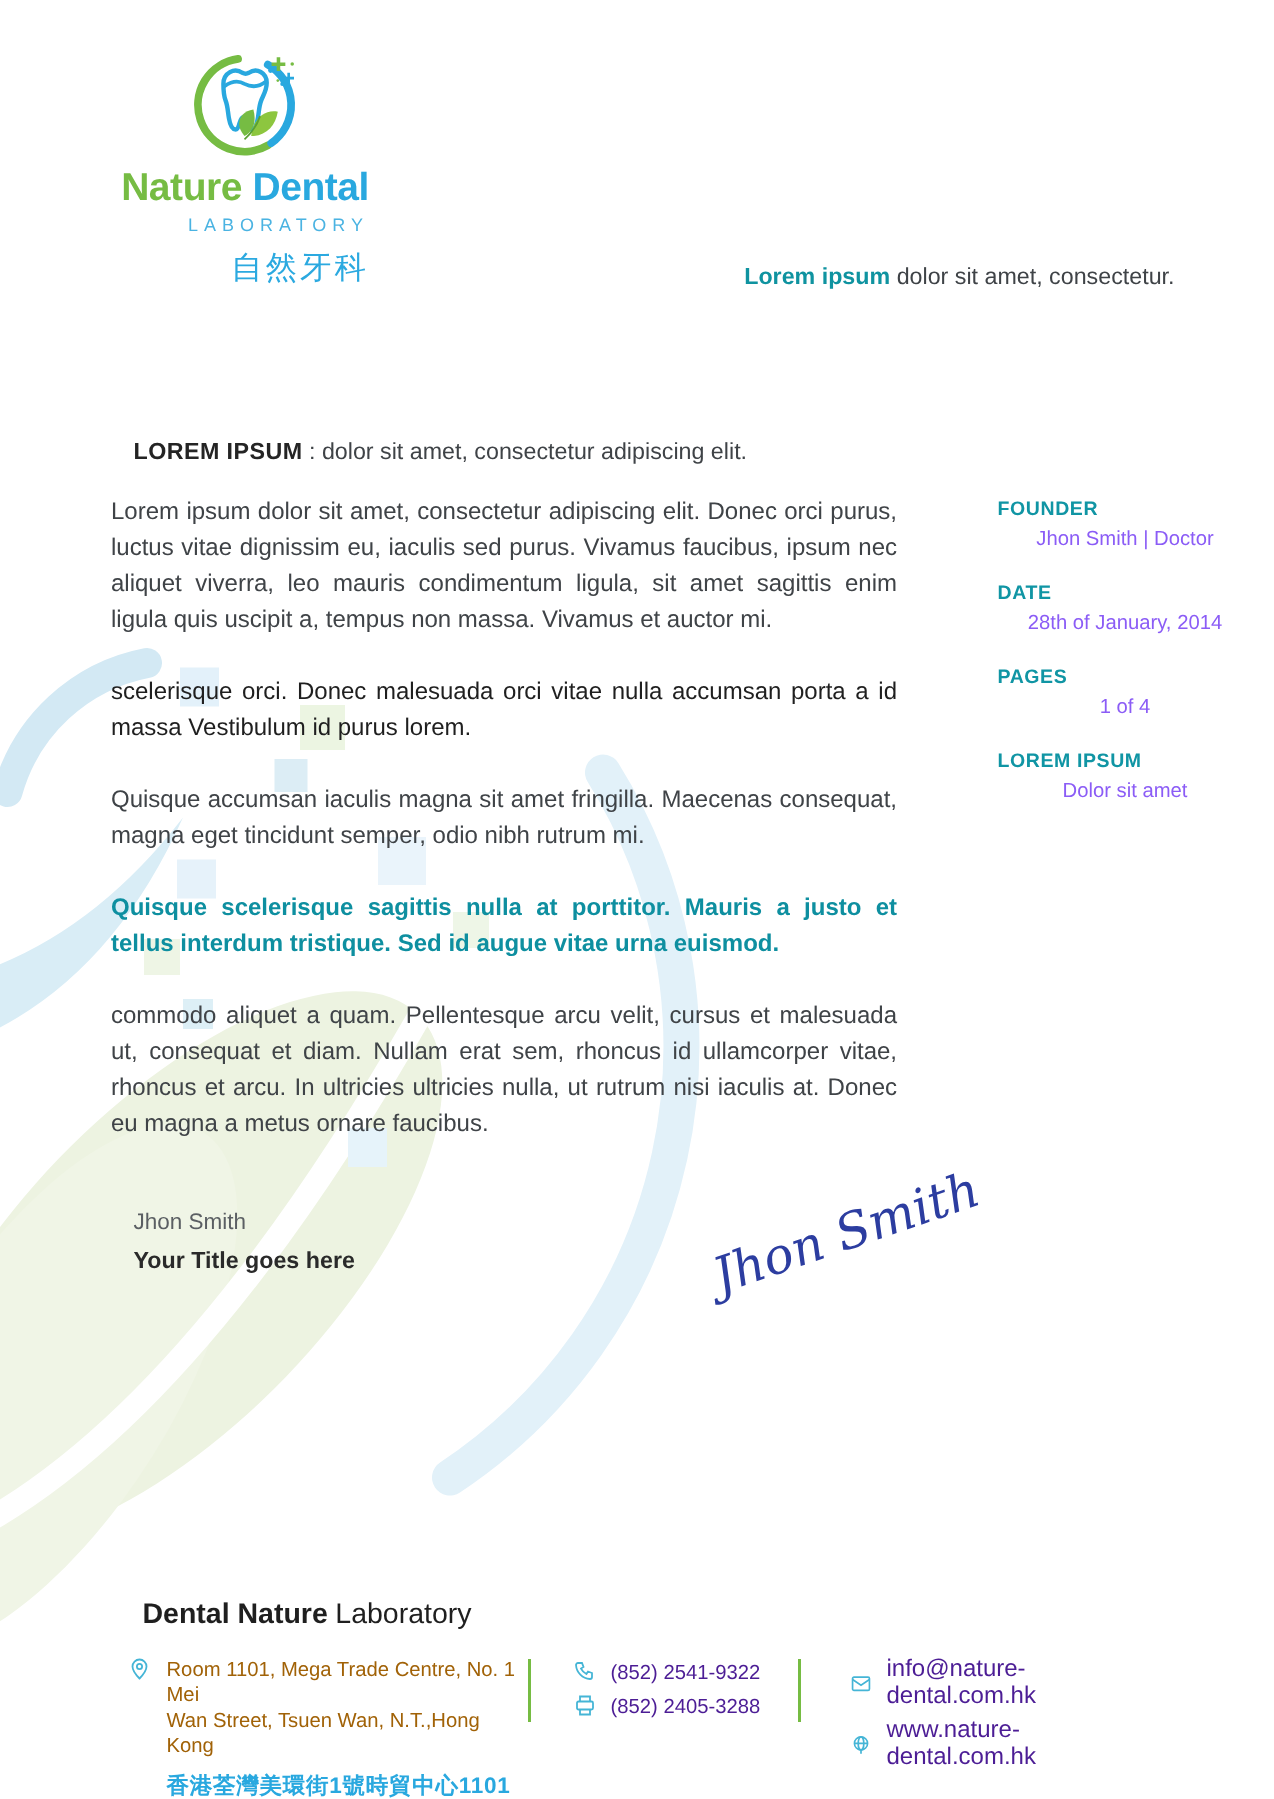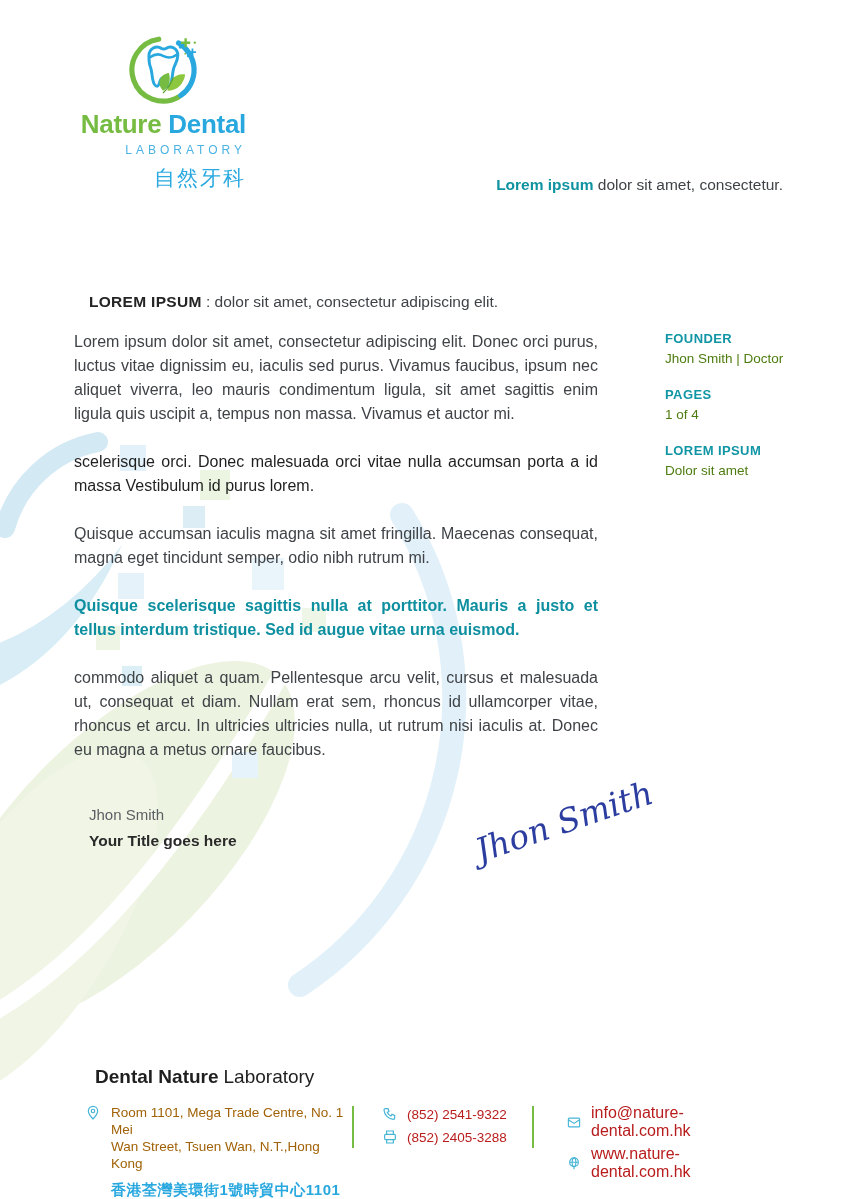--- a/index.html
+++ b/index.html
@@ -30,21 +30,21 @@
   .body-col { position:absolute; left:74px; top:330px; width:524px;
               font-size:16px; line-height:24px; color:#3f4347; text-align:justify; }
   .body-col p { margin:0 0 24px 0; }
   .body-col p.strong { font-weight:normal; color:#1f1f1f; }
   .body-col p.teal   { font-weight:bold; color:#0e8fa0; }
 
   
   .sidebar { position:absolute; left:665px; top:331px; width:170px; }
   .meta-block { margin-bottom:21px; }
   .meta-label { color:#1095a4; font-weight:bold; font-size:13px; letter-spacing:.4px; margin-bottom:5px; }
-  .meta-value { color:#4d7c0f; font-size:13.5px; }
+  .meta-value { color:#8b5cf6; font-size:13.5px;text-align:center; }
 
   
   .sig-block { position:absolute; left:89px; top:806px; }
   .sig-name  { color:#5b5f63; font-size:15px; margin:0 0 9px 0; }
   .sig-title { color:#2a2a2a; font-weight:bold; font-size:15.5px; margin:0; }
   .handwritten {
     position:absolute; left:444px; top:802px; width:240px; text-align:center;
     transform:rotate(-19deg); transform-origin:center;
     font-family:"DejaVu Serif", serif; font-style:italic;
     font-size:33px; color:#2c3da0; white-space:nowrap;
@@ -59,21 +59,21 @@
   .addr-row { display:flex; }
   .addr-row .ficon { flex:0 0 16px; margin:1px 10px 0 0; }
   .addr-text { font-size:13.5px; line-height:17px; color:#a16207; }
   .addr-cjk { margin:9px 0 0 26px; color:#29a8df; font-weight:bold; font-size:15px; letter-spacing:.5px; }
   .vdivider { position:absolute; width:2px; height:42px; background:#76bc43; top:48px; }
   .div1 { left:352px; } .div2 { left:532px; }
   .col-phone { position:absolute; left:382px; top:48px; }
   .col-web   { position:absolute; left:566px; top:46px; }
   .contact-row { display:flex; align-items:center; margin-bottom:7px; }
   .contact-row .ficon { flex:0 0 16px; margin-right:9px; }
-  .contact-text { font-size:13.5px; color:#b91c1c; }
+  .contact-text { font-size:13.5px; color:#4c1d95; }
   .col-web .contact-text { font-size:16px; }
   .col-web .contact-row { margin-bottom:5px; }
 </style>
 </head>
 <body>
 
 <div class="page">
 
   <svg class="watermark" width="849" height="1199" viewBox="0 0 849 1199" aria-hidden="true">
     <path d="M 5 528 A 120 120 0 0 1 98 442" stroke="#d3e9f4" stroke-width="20" fill="none" stroke-linecap="round"></path>
@@ -131,20 +131,24 @@
     <p class="teal">Quisque scelerisque sagittis nulla at porttitor. Mauris a justo et tellus interdum tristique. Sed id augue vitae urna euismod.</p>
     <p>commodo aliquet a quam. Pellentesque arcu velit, cursus et malesuada ut, consequat et diam. Nullam erat sem, rhoncus id ullamcorper vitae, rhoncus et arcu. In ultricies ultricies nulla, ut rutrum nisi iaculis at. Donec eu magna a metus ornare faucibus.</p>
   </div>
 
   <div class="sidebar">
     <div class="meta-block">
       <div class="meta-label">FOUNDER</div>
       <div class="meta-value">Jhon Smith | Doctor</div>
     </div>
     <div class="meta-block">
+      <div class="meta-label">DATE</div>
+      <div class="meta-value">28th of January, 2014</div>
+    </div>
+    <div class="meta-block">
       <div class="meta-label">PAGES</div>
       <div class="meta-value">1 of 4</div>
     </div>
     <div class="meta-block">
       <div class="meta-label">LOREM IPSUM</div>
       <div class="meta-value">Dolor sit amet</div>
     </div>
   </div>
 
   <div class="sig-block">

